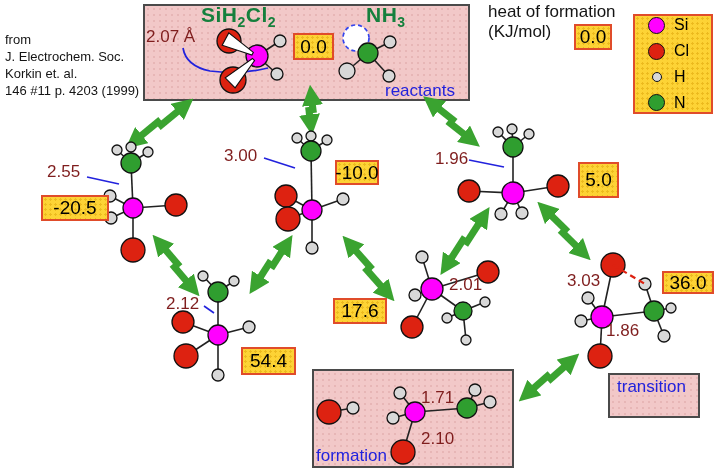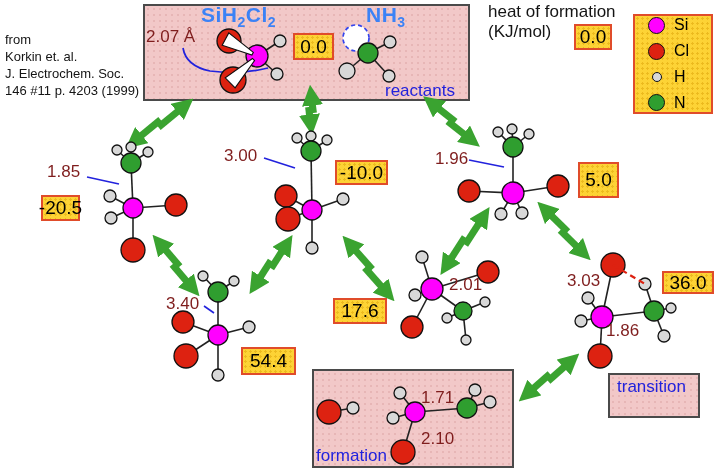--- a/index.html
+++ b/index.html
@@ -3,21 +3,21 @@
 <meta charset="utf-8">
 <style>
   html,body{margin:0;padding:0;background:#fff;font-family:"Liberation Sans",sans-serif;}
   .stage{position:relative;width:716px;height:470px;overflow:hidden;background:#fff;}
   .pinkbox{position:absolute;background:#f2c8c8;border:2px solid #4a4a4a;box-sizing:border-box;
            background-image:radial-gradient(#e7b6b6 1px, transparent 1.2px);background-size:6px 6px;}
   .svglayer{position:absolute;left:0;top:0;z-index:2;}
   .txt{position:absolute;z-index:3;white-space:nowrap;}
   .citation{font-size:13px;color:#141414;line-height:17px;}
   .blk{font-size:17px;color:#141414;line-height:20px;}
-  .formula{font-size:21px;color:#3b82f6;font-weight:bold;letter-spacing:.5px;}
+  .formula{font-size:21px;color:#15803d;font-weight:bold;letter-spacing:.5px;}
   .formula sub{font-size:14px;}
   .dlabel{font-size:17px;color:#7f1d1d;}
   .rlabel{font-size:17px;color:#2222dd;}
   .ebox{position:absolute;z-index:3;background:#fdd335;border:2px solid #e04c2a;box-sizing:border-box;
         display:flex;align-items:center;justify-content:center;font-size:19px;color:#000;
         background-image:radial-gradient(#ecba1e 1px, transparent 1.2px);background-size:5px 5px;}
   .legend{position:absolute;z-index:3;background:#fdd335;border:2px solid #e04c2a;box-sizing:border-box;
           background-image:radial-gradient(#ecba1e 1px, transparent 1.2px);background-size:5px 5px;
           display:flex;flex-direction:column;justify-content:center;gap:7px;padding-left:13px;}
   .lrow{display:flex;align-items:center;height:19px;}
@@ -232,22 +232,22 @@
         <circle cx="415" cy="412" r="10" fill="#ff00ff" stroke="#111" stroke-width="1.3"></circle>
         <circle cx="467" cy="408" r="10" fill="#2f9e2f" stroke="#111" stroke-width="1.3"></circle>
         <circle cx="475" cy="390" r="6" fill="#d8d8d8" stroke="#111" stroke-width="1.3"></circle>
         <circle cx="490" cy="402" r="6" fill="#d8d8d8" stroke="#111" stroke-width="1.3"></circle>
         <circle cx="403" cy="452" r="12" fill="#dd2211" stroke="#111" stroke-width="1.3"></circle>
       </g>
     </svg>
 
   <div class="txt citation" style="left:5px;top:31px;">
     <div>from</div>
+    <div>J. Electrochem. Soc.</div>
     <div>Korkin et. al.</div>
-    <div>J. Electrochem. Soc.</div>
     <div>146 #11 p. 4203 (1999)</div>
   </div>
 
   <div class="txt formula" style="left:201px;top:3px;"><span>SiH</span><sub>2</sub><span>Cl</span><sub>2</sub></div>
   <div class="txt formula" style="left:366px;top:3px;"><span>NH</span><sub>3</sub></div>
 
   <div class="txt blk" style="left:488px;top:2px;">heat of formation</div>
   <div class="txt blk" style="left:488px;top:22px;">(KJ/mol)</div>
 
   <div class="legend" style="left:633px;top:14px;width:80px;height:100px;">
@@ -264,32 +264,32 @@
         <span class="llabel">H</span>
       </div>
     <div class="lrow">
         <span class="dot dot-lg" style="background: rgb(47, 158, 47);"></span>
         <span class="llabel">N</span>
       </div>
   </div>
 
   <div class="ebox" style="left:574px;top:24px;width:38px;height:26px;">0.0</div>
   <div class="ebox" style="left:293px;top:33px;width:41px;height:27px;">0.0</div>
-  <div class="ebox" style="left:41px;top:195px;width:39px;height:26px;">-20.5</div>
-  <div class="ebox" style="left:335px;top:160px;width:53px;height:25px;">-10.0</div>
+  <div class="ebox" style="left:41px;top:195px;width:68px;height:26px;">-20.5</div>
+  <div class="ebox" style="left:335px;top:160px;width:44px;height:25px;">-10.0</div>
   <div class="ebox" style="left:578px;top:162px;width:41px;height:36px;">5.0</div>
   <div class="ebox" style="left:241px;top:347px;width:55px;height:28px;">54.4</div>
   <div class="ebox" style="left:333px;top:298px;width:54px;height:26px;">17.6</div>
   <div class="ebox" style="left:662px;top:271px;width:52px;height:23px;">36.0</div>
 
   <div class="txt dlabel" style="left:146px;top:27px;">2.07 Å</div>
-  <div class="txt dlabel" style="left:47px;top:162px;">1.85</div>
+  <div class="txt dlabel" style="left:47px;top:162px;">2.55</div>
   <div class="txt dlabel" style="left:224px;top:146px;">3.00</div>
   <div class="txt dlabel" style="left:435px;top:149px;">1.96</div>
-  <div class="txt dlabel" style="left:166px;top:294px;">3.40</div>
+  <div class="txt dlabel" style="left:166px;top:294px;">2.12</div>
   <div class="txt dlabel" style="left:449px;top:275px;">2.01</div>
   <div class="txt dlabel" style="left:567px;top:271px;">3.03</div>
   <div class="txt dlabel" style="left:606px;top:321px;">1.86</div>
   <div class="txt dlabel" style="left:421px;top:388px;">1.71</div>
   <div class="txt dlabel" style="left:421px;top:429px;">2.10</div>
 
   <div class="txt rlabel" style="left:385px;top:81px;">reactants</div>
   <div class="txt rlabel" style="left:316px;top:446px;">formation</div>
   <div class="txt rlabel tslabel" style="left:617px;top:376px;">
     <div>transition</div>

